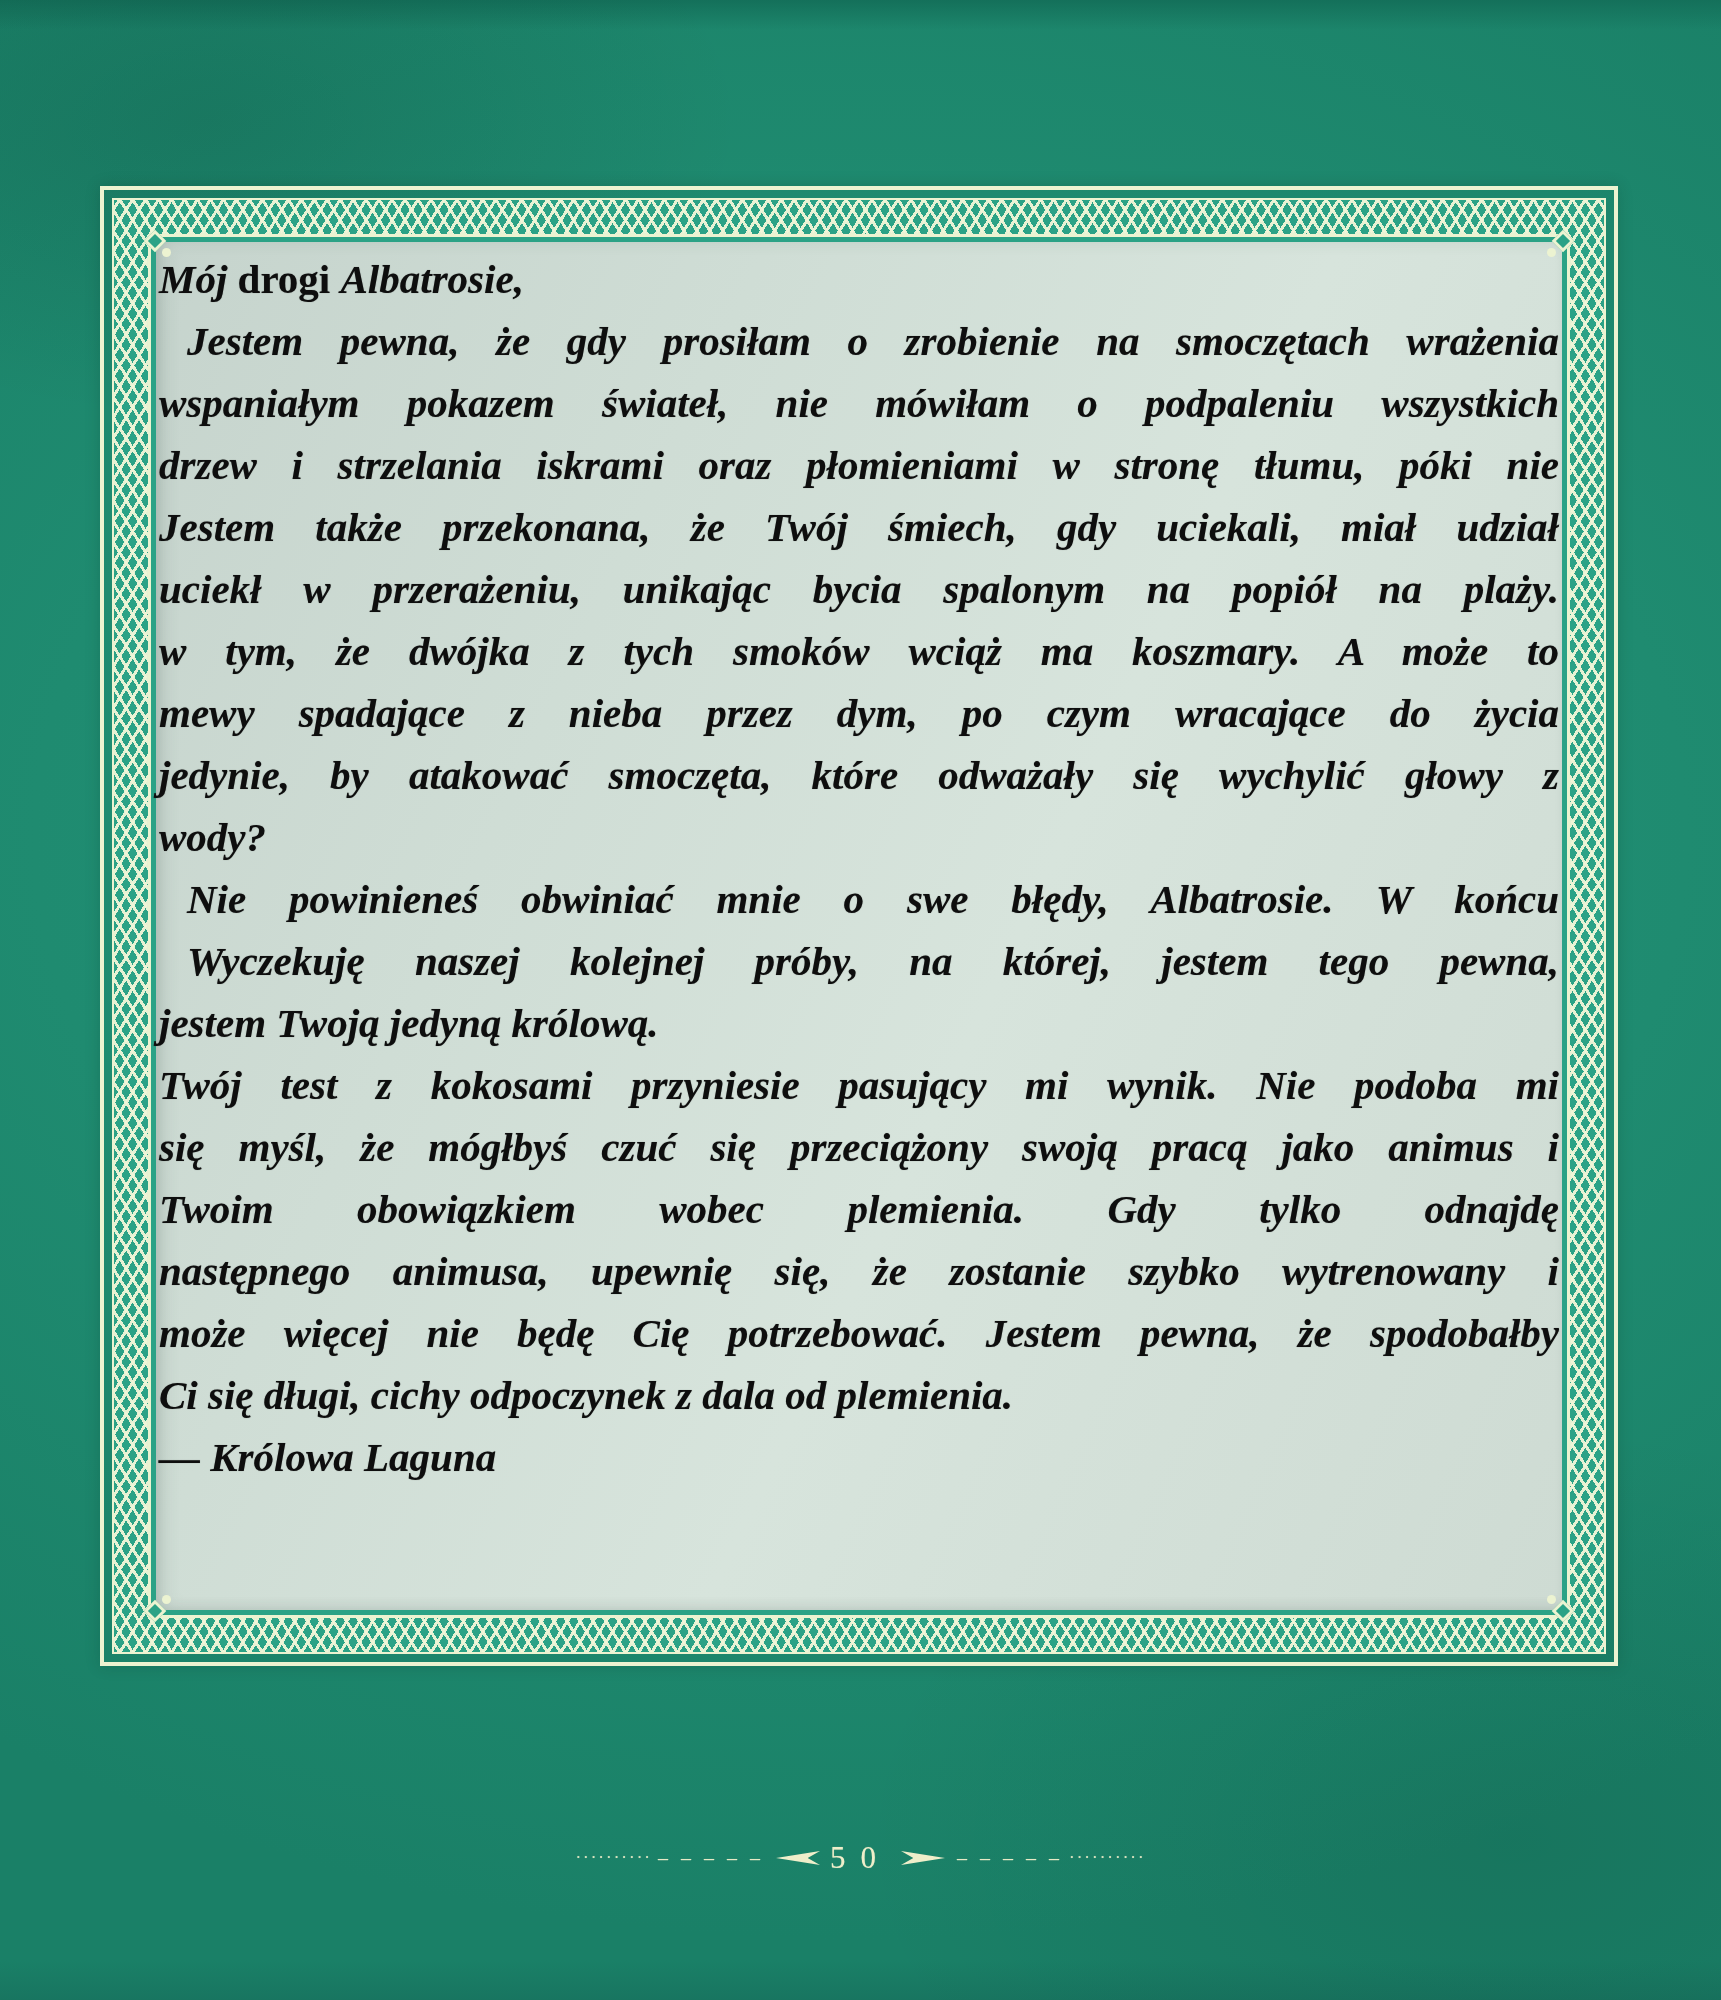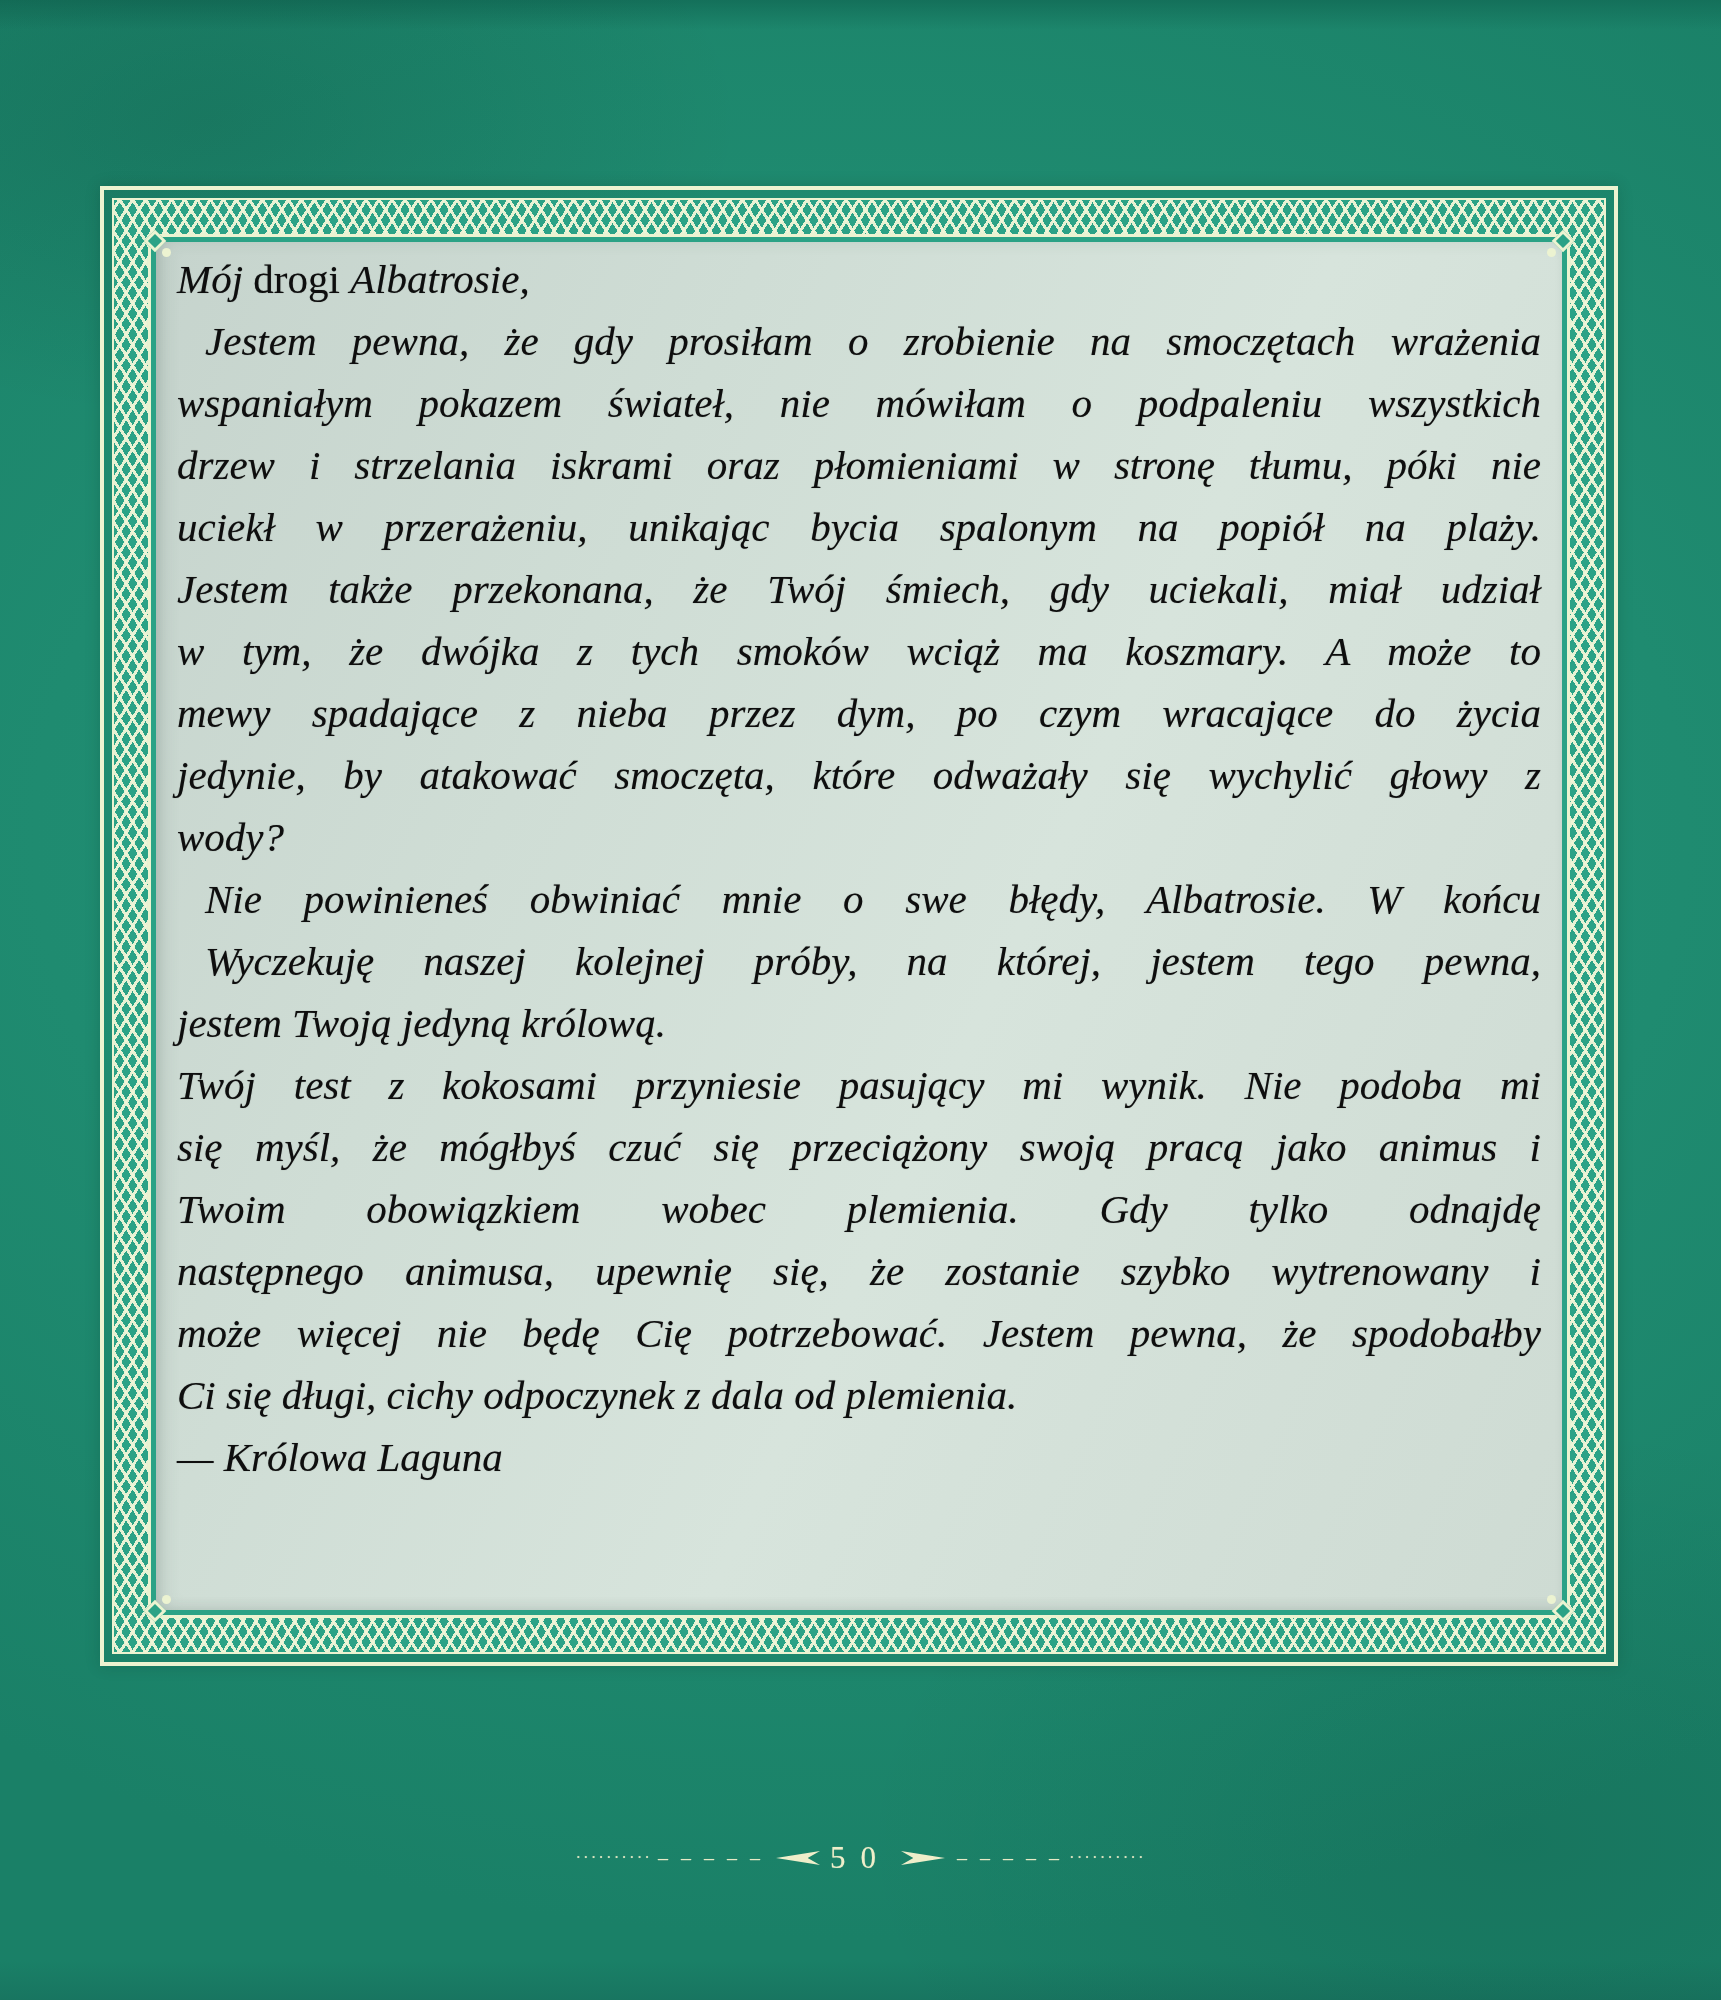--- a/index.html
+++ b/index.html
@@ -49,24 +49,25 @@
   .corner::after {
     content:""; position:absolute; width:9px; height:9px; border-radius:50%; background:#ecf3d1;
   }
   .corner.tl { left:-14px; top:-14px; }  .corner.tl::after { right:-3px; bottom:-3px; }
   .corner.tr { right:-14px; top:-14px; } .corner.tr::after { left:-3px;  bottom:-3px; }
   .corner.bl { left:-14px; bottom:-14px; }  .corner.bl::after { right:-3px; top:-3px; }
   .corner.br { right:-14px; bottom:-14px; } .corner.br::after { left:-3px;  top:-3px; }
 
   
   .letter-text {
-    position:absolute; inset:4px 0 4px 0; padding:2px 21px;
+    position:absolute; inset:4px 0 4px 0; padding:2px 3px;
     font-style:italic; color:#0e0e0e;
     font-size:41px; line-height:62px;
     text-shadow:0 0 1px rgba(15,15,15,0.40);
+    font-weight:bold;
   }
   .line { width:100%; }
   .line.justify { text-align:justify; text-align-last:justify; }
   .line.left    { text-align:left; }
   .line.right   { padding-right:6px; }
   .line.ind     { text-indent:28px; }
   .line span.roman { font-style:normal; }
 
   
   .footer {
@@ -92,22 +93,22 @@
     <div class="panel">
       <div class="corner tl"></div>
       <div class="corner tr"></div>
       <div class="corner bl"></div>
       <div class="corner br"></div>
       <div class="letter-text">
           <div class="line left"><span>Mój </span><span class="roman">drogi </span><span>Albatrosie,</span></div>
           <div class="line justify ind"><span>Jestem pewna, że gdy prosiłam o zrobienie na smoczętach wrażenia</span></div>
           <div class="line justify"><span>wspaniałym pokazem świateł, nie mówiłam o podpaleniu wszystkich</span></div>
           <div class="line justify"><span>drzew i strzelania iskrami oraz płomieniami w stronę tłumu, póki nie</span></div>
+          <div class="line justify"><span>Jestem także przekonana, że Twój śmiech, gdy uciekali, miał udział</span></div>
           <div class="line justify"><span>uciekł w przerażeniu, unikając bycia spalonym na popiół na plaży.</span></div>
-          <div class="line justify"><span>Jestem także przekonana, że Twój śmiech, gdy uciekali, miał udział</span></div>
           <div class="line justify"><span>w tym, że dwójka z tych smoków wciąż ma koszmary. A może to</span></div>
           <div class="line justify"><span>mewy spadające z nieba przez dym, po czym wracające do życia</span></div>
           <div class="line justify"><span>jedynie, by atakować smoczęta, które odważały się wychylić głowy z</span></div>
           <div class="line left"><span>wody?</span></div>
           <div class="line justify ind"><span>Nie powinieneś obwiniać mnie o swe błędy, Albatrosie. W końcu</span></div>
           <div class="line justify ind"><span>Wyczekuję naszej kolejnej próby, na której, jestem tego pewna,</span></div>
           <div class="line left"><span>jestem Twoją jedyną królową.</span></div>
           <div class="line justify"><span>Twój test z kokosami przyniesie pasujący mi wynik. Nie podoba mi</span></div>
           <div class="line justify"><span>się myśl, że mógłbyś czuć się przeciążony swoją pracą jako animus i</span></div>
           <div class="line justify"><span>Twoim obowiązkiem wobec plemienia. Gdy tylko odnajdę</span></div>

